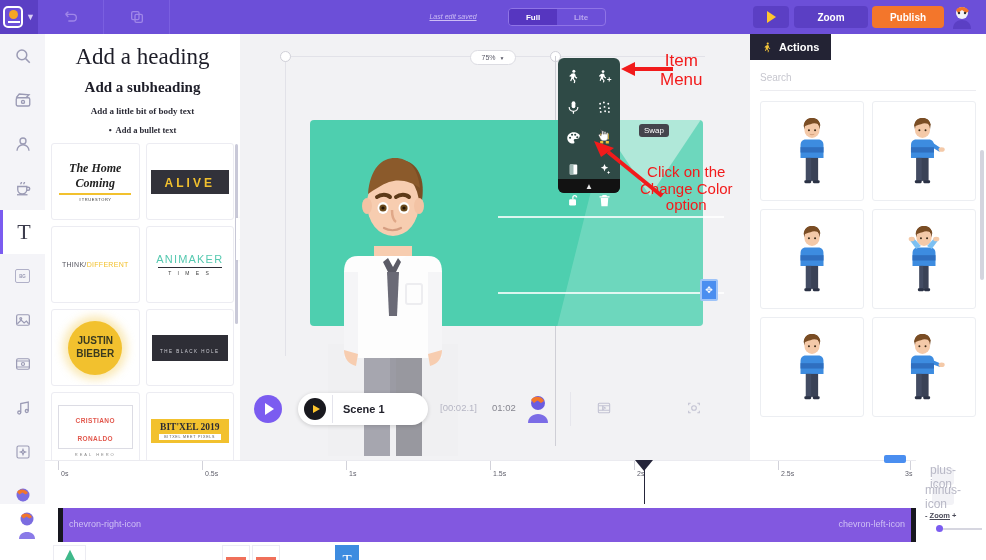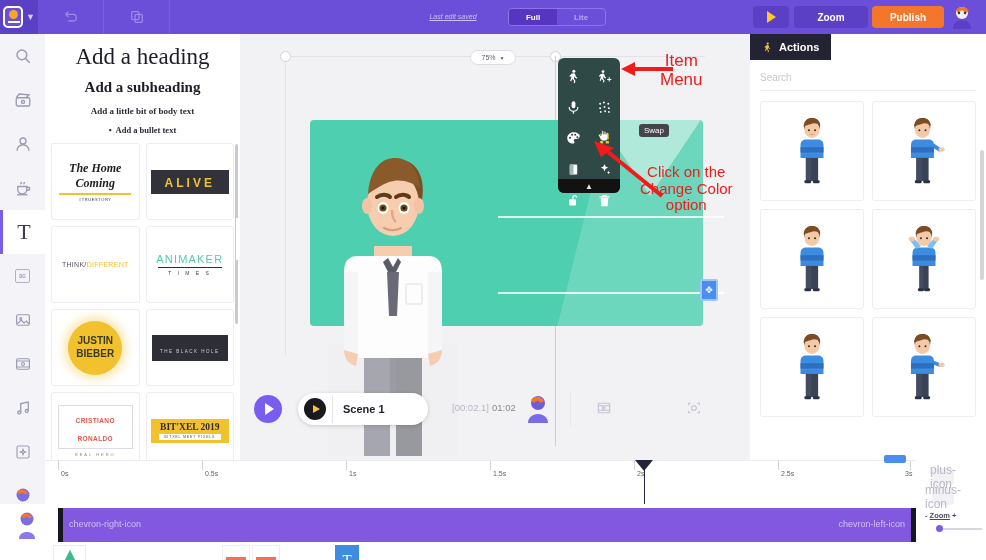--- a/index.html
+++ b/index.html
@@ -169,21 +169,21 @@
   .scene-pill { position:absolute; left:58px; top:3px; width:130px; height:32px;
     background:#fff; border-radius:16px; display:flex; align-items:center;
     box-shadow:0 1px 4px rgba(0,0,0,.16); }
   .scene-pill .dot { width:22px; height:22px; border-radius:50%; background:#19191f;
     margin-left:6px; display:flex; align-items:center; justify-content:center; }
   .scene-pill .dot i { width:0;height:0;border-left:7px solid #ffc62e;
     border-top:4.5px solid transparent;border-bottom:4.5px solid transparent;
     margin-left:2px; }
   .scene-pill .sep { width:1px; height:28px; background:#e4e4ec; margin-left:6px; }
   .scene-pill .nm { font-size:11px; font-weight:bold; color:#22222c; margin-left:10px; }
-  .tcode { position:absolute; left:200px; top:12px; font-size:9.5px; color:#b6b6c4;margin-left:12px; }
+  .tcode { position:absolute; left:200px; top:12px; font-size:9.5px; color:#b6b6c4; }
   .tcode2 { position:absolute; left:252px; top:12px; font-size:9.5px; color:#86868f; }
   .pb-av { position:absolute; left:284px; top:4px; width:28px; height:30px; }
   .pb-divider { position:absolute; top:2px; width:1px; height:34px; background:#e6e6ec; }
   .pb-ico { position:absolute; top:10px; color:#c2c2d2; }
   .pb-ico svg { width:16px; height:16px; }
 
   
   .rpanel { position:absolute; left:750px; top:34px; width:236px; height:426px;
     background:#fff; }
   .rp-tabs { display:flex; height:26px;text-align:right; }

